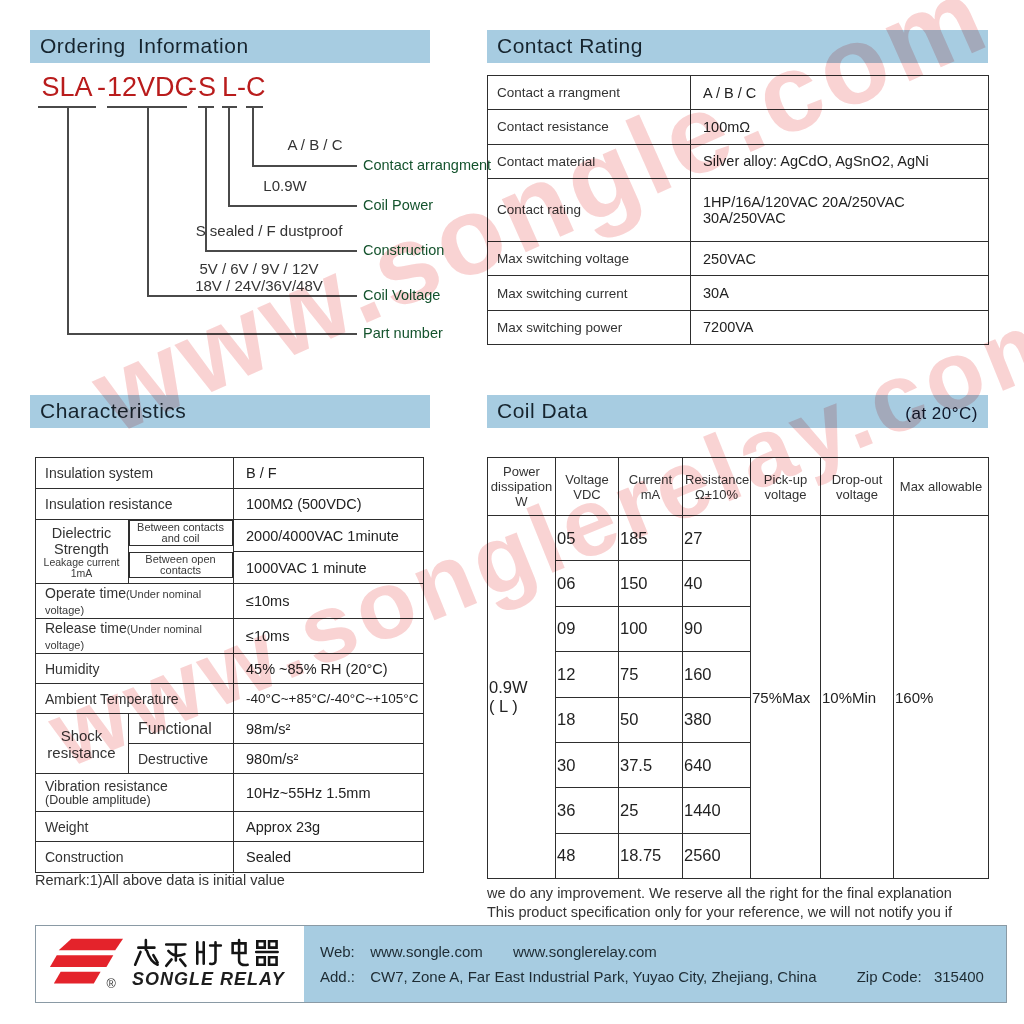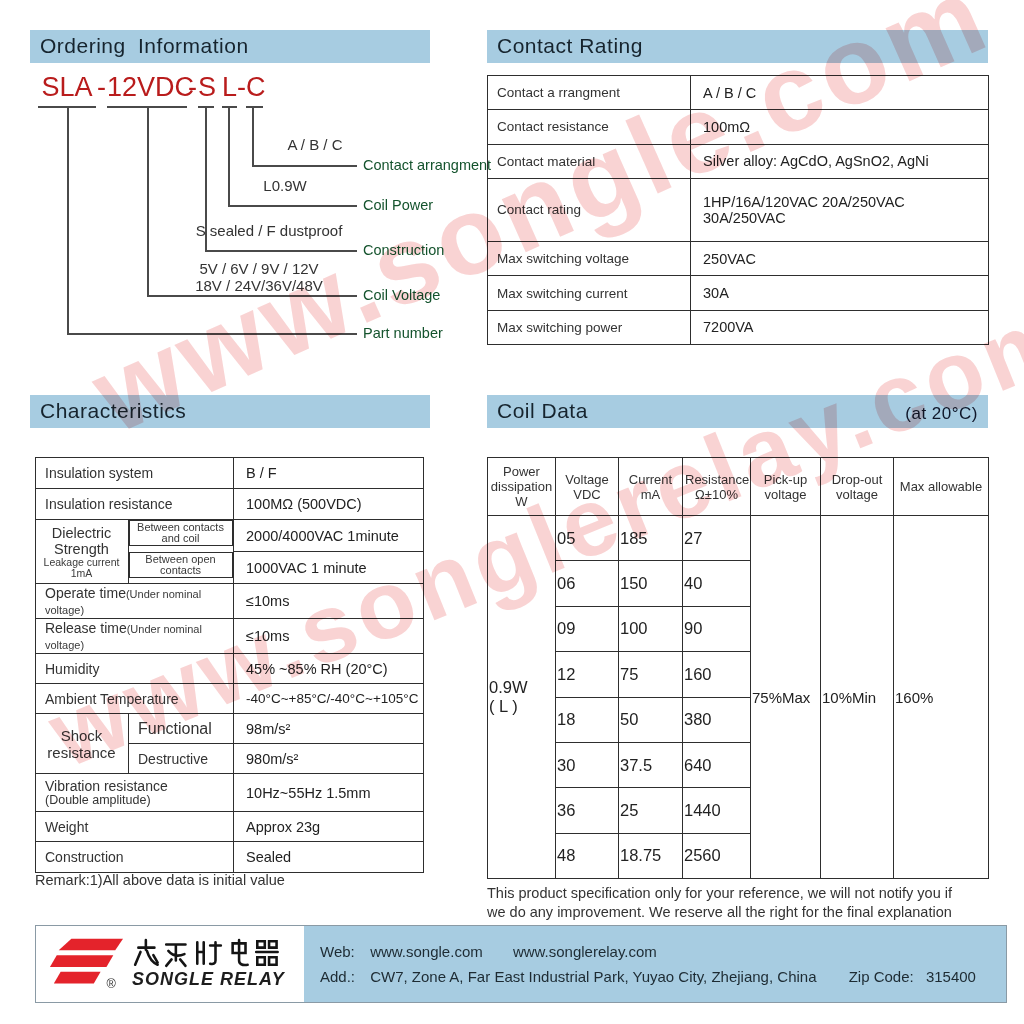--- a/index.html
+++ b/index.html
@@ -289,22 +289,22 @@
   </tr>
   <tr>
     <td>48</td>
     <td>18.75</td>
     <td>2560</td>
   </tr>
 </tbody>
   </table>
 
 <div id="disclaimer" class="abs">
+  <div>we do any improvement. We reserve all the right for the final explanation</div>
   <div>This product specification only for your reference,  we will not notify you if</div>
-  <div>we do any improvement. We reserve all the right for the final explanation</div>
 </div>
 
 <div id="footer" class="abs">
   <div id="footer-logo">
     <svg width="76" height="56" viewBox="0 0 78 56">
       <polygon points="24,2 77,2 69,14 11,14" fill="#e4232b"></polygon>
       <polygon points="9,19 67,19 60,31 2,31" fill="#e4232b"></polygon>
       <polygon points="13,36 54,36 47,48 6,48" fill="#e4232b"></polygon>
       <text x="60" y="53" font-size="13" fill="#333">®</text>
     </svg>
@@ -321,17 +321,17 @@
   </div>
   <div id="footer-info">
     <div>
       <span class="lab">Web:</span>
       <span style="margin-right:26px">www.songle.com</span>
       <span>www.songlerelay.com</span>
     </div>
     <div>
       <span class="lab">Add.:</span>
       <span>CW7, Zone A, Far East Industrial Park, Yuyao City, Zhejiang, China</span>
-      <span style="margin-left:28px">Zip Code:</span>
+      <span style="margin-left:36px">Zip Code:</span>
       <span style="margin-left:8px">315400</span>
     </div>
   </div>
 </div>
 
 </body></html>

